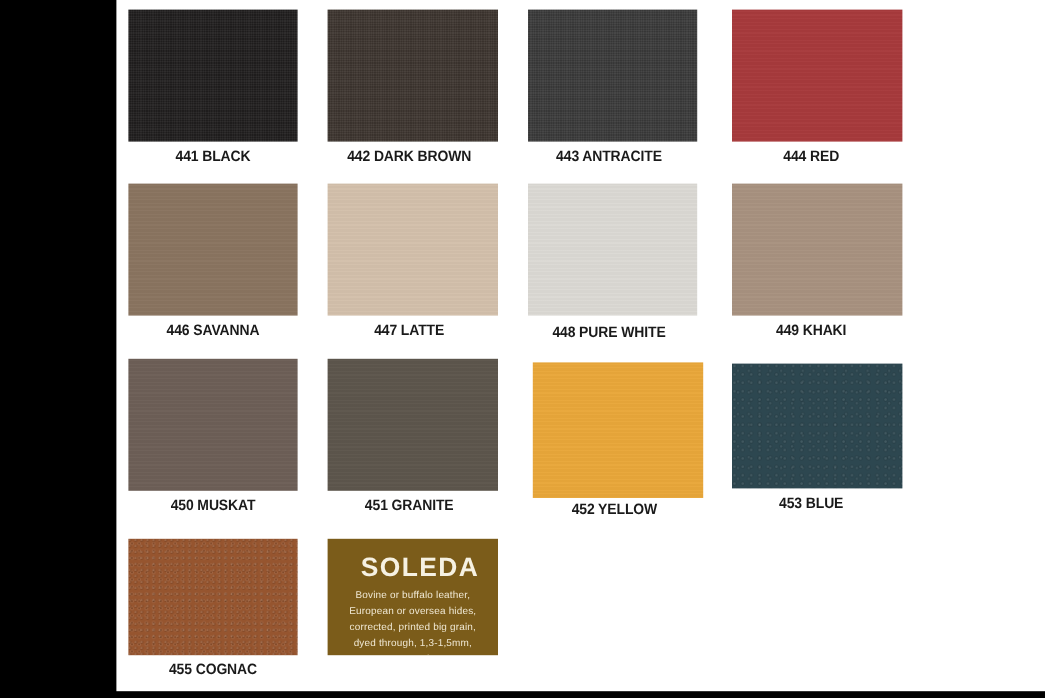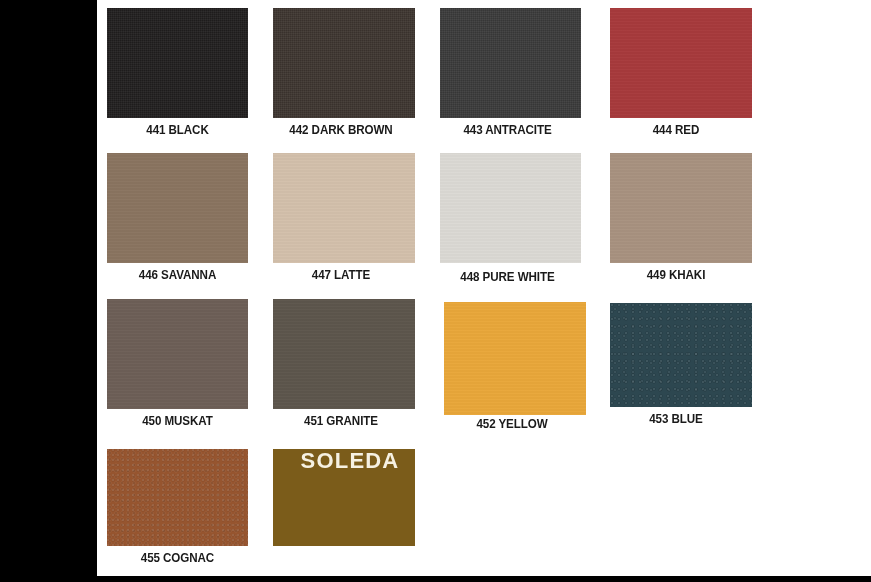--- a/index.html
+++ b/index.html
@@ -85,20 +85,21 @@
     background: #7b5c1a;
     text-align: center;
     overflow: hidden;
   }
   #soleda-title {
     color: #f6f1e2;
     font-family: "Liberation Sans", sans-serif;
     font-weight: bold;
     font-size: 22px;
     letter-spacing: 1.2px;
+    margin-top: 12px;
     line-height: 1.05;
     padding-left: 12px;
   }
   #soleda-desc {
     color: #efe7d2;
     font-family: "Liberation Sans", sans-serif;
     font-size: 8.3px;
     line-height: 1.62;
     margin-top: 5px;
     padding: 0 9px;
@@ -162,16 +163,23 @@
           <div class="swatch-label" style="left: 508px; top: 412px; width: 142px;">453 BLUE</div>
         </div>
         <div class="swatch-cell" style="left: 0px; top: 0px;">
           <div class="swatch grain-coarse" title="455 COGNAC" style="left: 10px; top: 449px; width: 141px; height: 97px; background-color: rgb(150, 85, 47);"></div>
           <div class="swatch-label" style="left: 10px; top: 551px; width: 141px;">455 COGNAC</div>
         </div>
       </div>
 
     <div id="soleda-block" style="left: 176px; top: 449px; width: 142px; height: 97px; background: rgb(123, 92, 26);">
       <div id="soleda-title">SOLEDA</div>
+      <div id="soleda-desc">
+          <span class="dline">Bovine or buffalo leather,</span>
+          <span class="dline">European or oversea hides,</span>
+          <span class="dline">corrected, printed big grain,</span>
+          <span class="dline">dyed through, 1,3-1,5mm,</span>
+          <span class="dline">strong surface</span>
+        </div>
     </div>
   </div>
 
 </div>
 
 </body></html>

